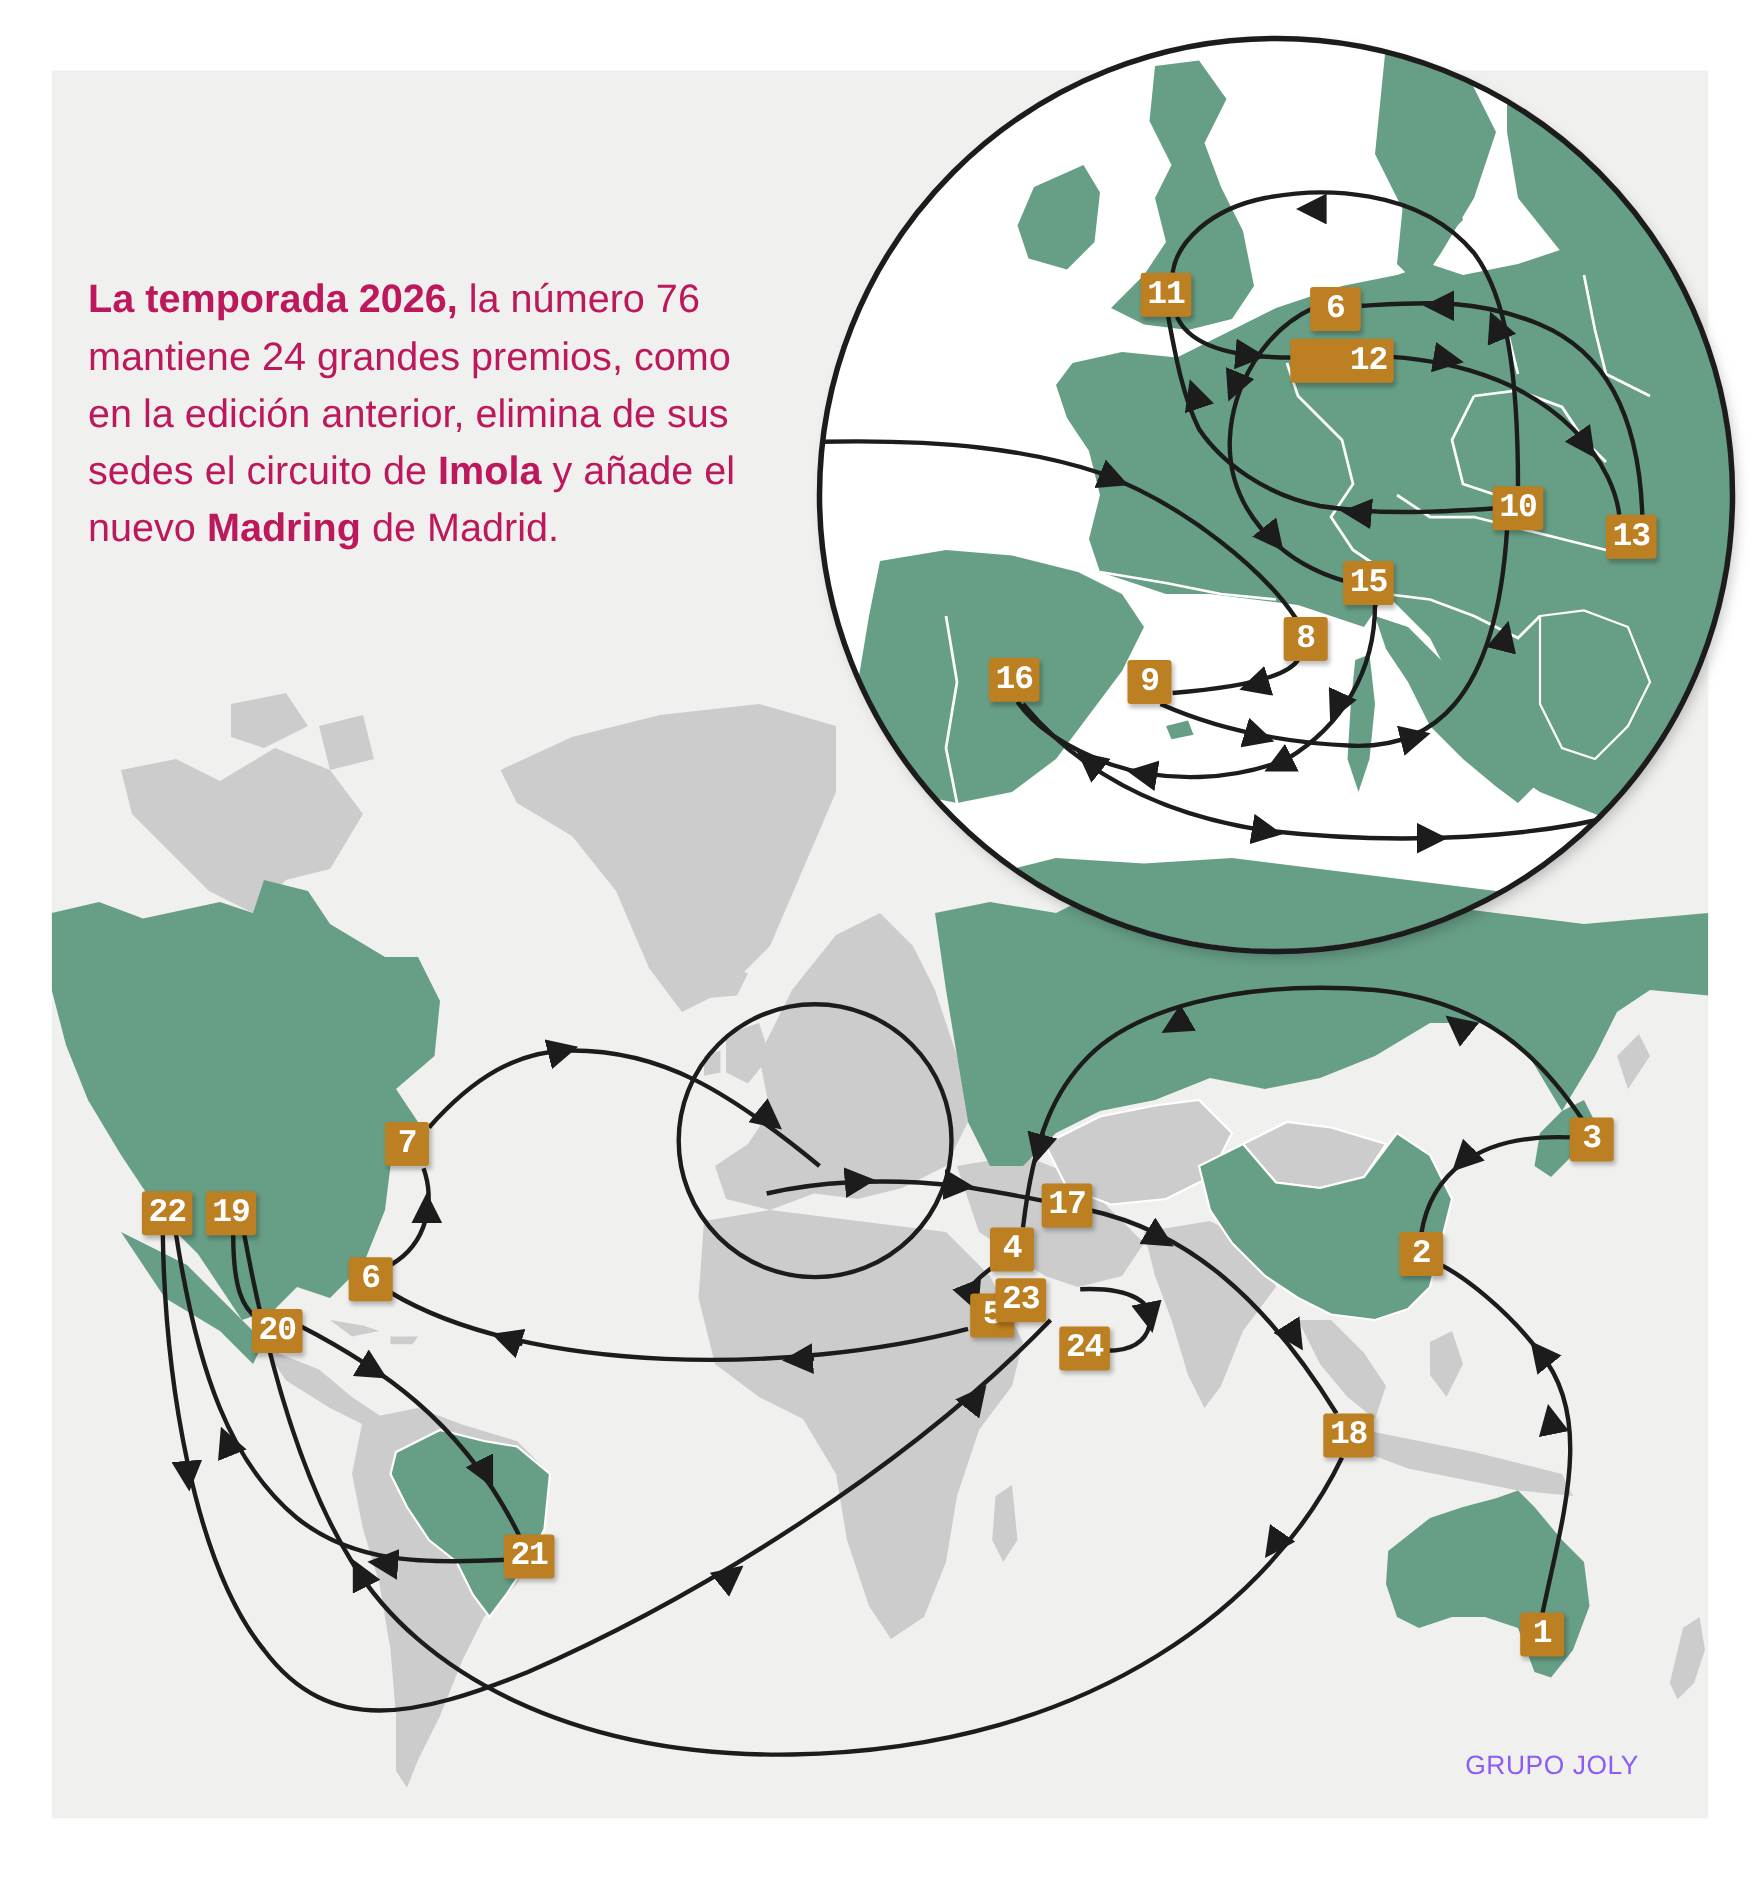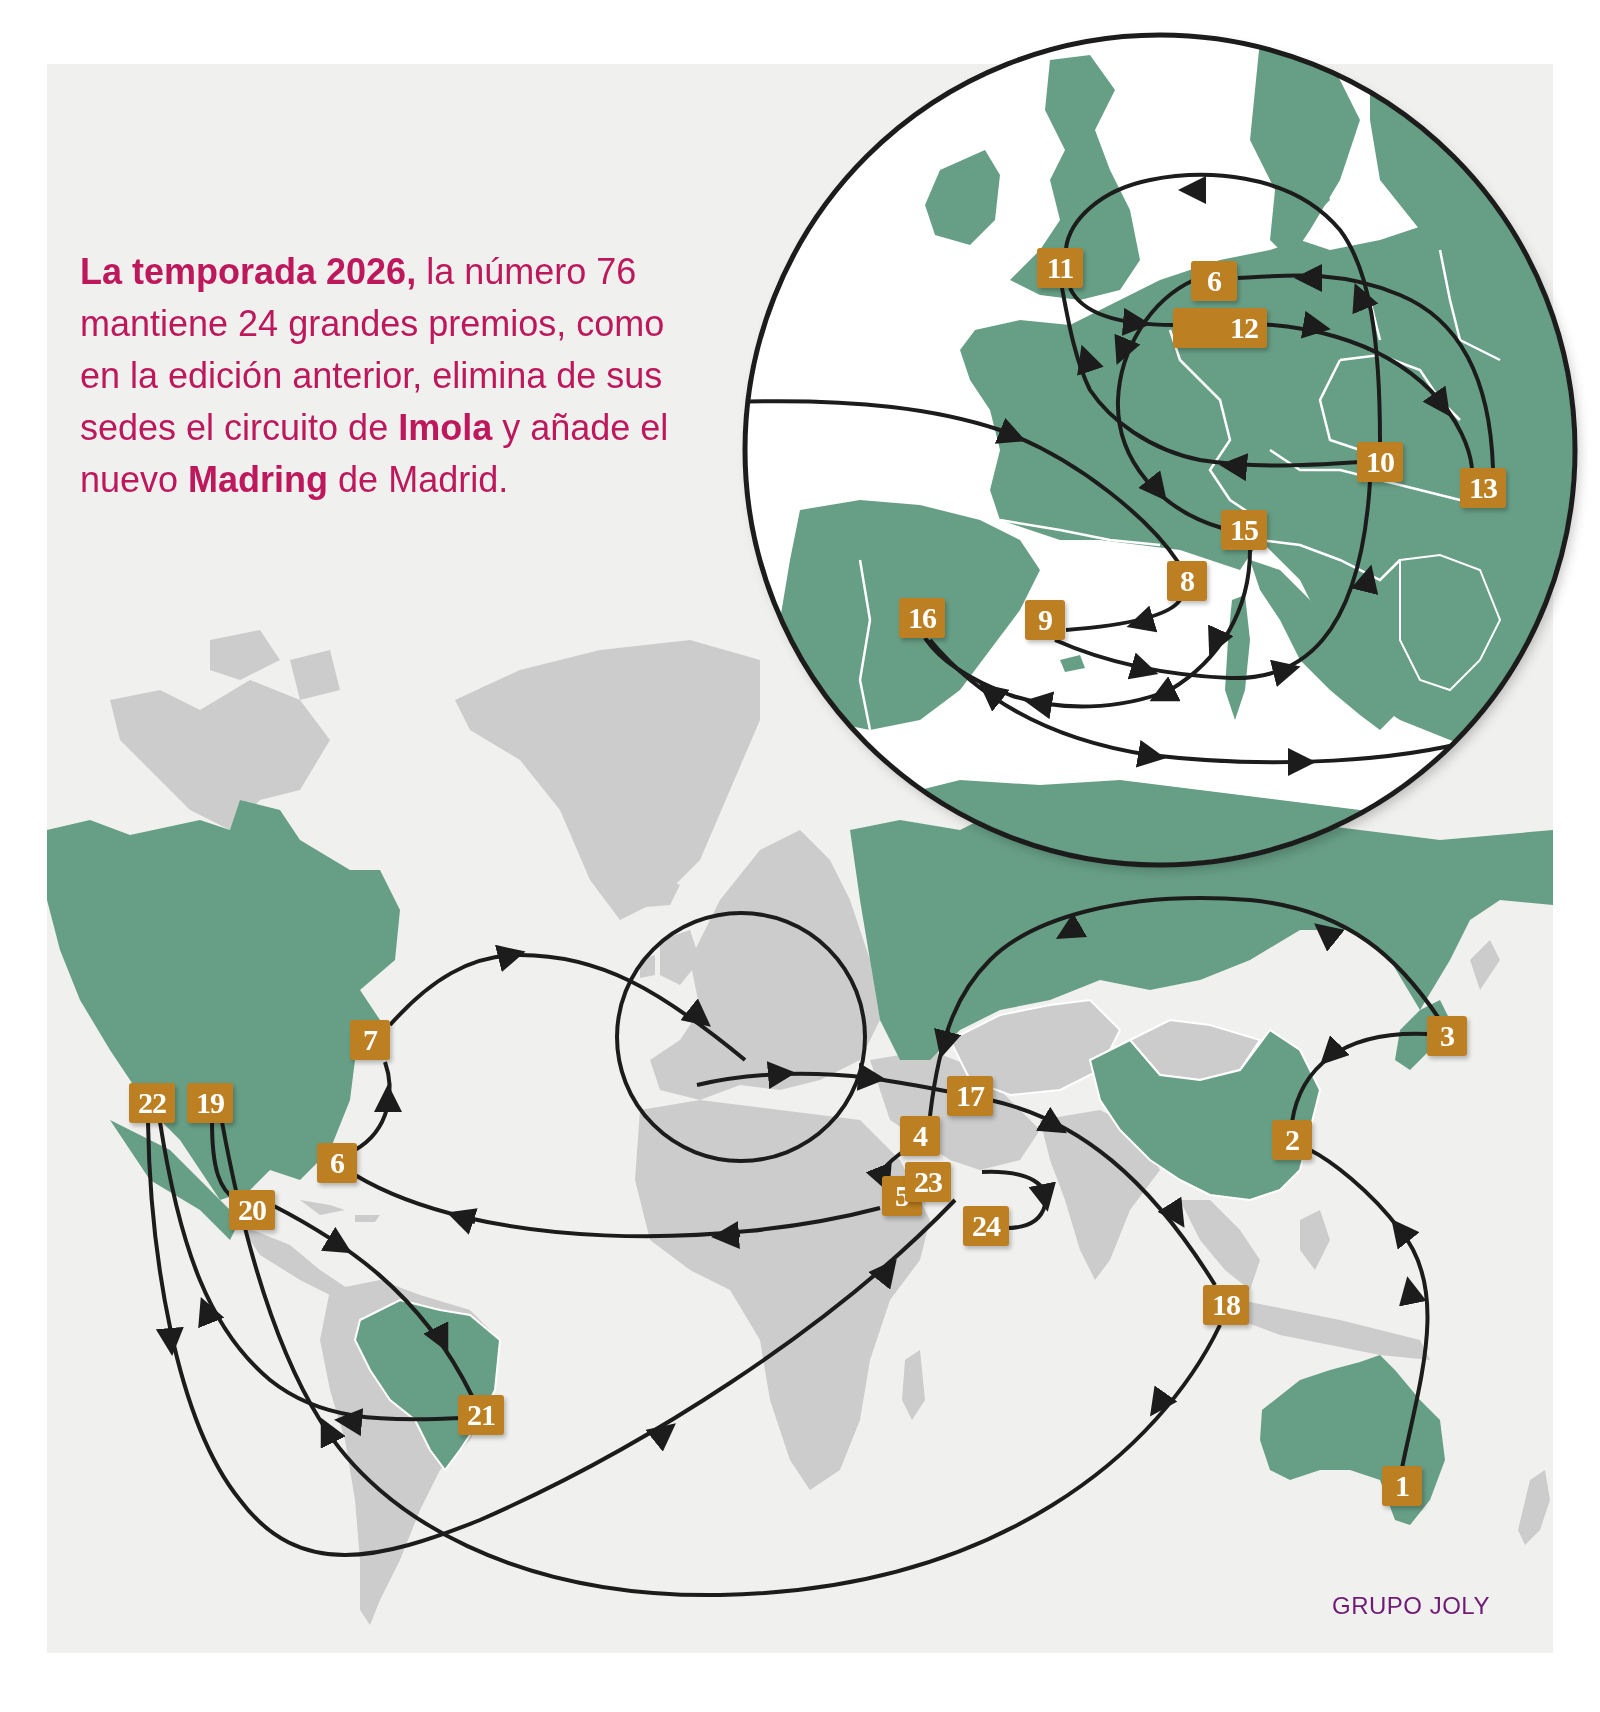--- a/index.html
+++ b/index.html
@@ -2,22 +2,22 @@
 <html><head>
 <meta charset="utf-8">
 <style>
   html,body{margin:0;padding:0;background:#ffffff;}
   body{width:1600px;height:1712px;position:relative;overflow:hidden;font-family:"Liberation Sans",sans-serif;}
   .panel{position:absolute;left:47px;top:64px;width:1506px;height:1589px;background:#f0f0ef;}
   svg.map{position:absolute;left:0;top:0;width:1600px;height:1712px;}
   .title{position:absolute;left:80px;top:100px;margin:0;font-family:"Liberation Sans",sans-serif;font-weight:700;font-size:52px;line-height:58px;color:#1f1f1f;letter-spacing:0.3px;width:620px;}
   .intro{position:absolute;left:80px;top:246px;width:620px;font-family:"Liberation Sans",sans-serif;font-size:36px;line-height:52px;color:#be185d;margin:0;}
   .intro b{font-weight:700;}
-  .credit{position:absolute;left:1332px;top:1592px;font-family:"Liberation Sans",sans-serif;font-size:24px;color:#701a75;letter-spacing:0.5px;}
-  .marker{position:absolute;width:40px;height:40px;margin-left:-20px;margin-top:-20px;background:#bc7f21;border-radius:3px;color:#fff;font-family:Liberation Serif, serif;font-weight:700;font-size:30px;line-height:40px;text-align:center;box-shadow:2px 3px 4px rgba(0,0,0,0.25);letter-spacing:-1px;}
+  .credit{position:absolute;left:1332px;top:1592px;font-family:"Liberation Sans",sans-serif;font-size:24px;color:#8b5cf6;letter-spacing:0.5px;}
+  .marker{position:absolute;width:40px;height:40px;margin-left:-20px;margin-top:-20px;background:#bc7f21;border-radius:3px;color:#fff;font-family:Liberation Mono, monospace;font-weight:700;font-size:30px;line-height:40px;text-align:center;box-shadow:2px 3px 4px rgba(0,0,0,0.25);letter-spacing:-1px;}
   .marker.wide{width:46px;margin-left:-23px;}
 </style>
 </head>
 <body>
 
 <div class="panel"></div>
 
 <svg class="map" viewBox="0 0 1600 1712" xmlns="http://www.w3.org/2000/svg">
   <defs>
     <marker id="arr" viewBox="0 0 10 10" refX="5" refY="5" markerWidth="7" markerHeight="7" orient="auto-start-reverse">

